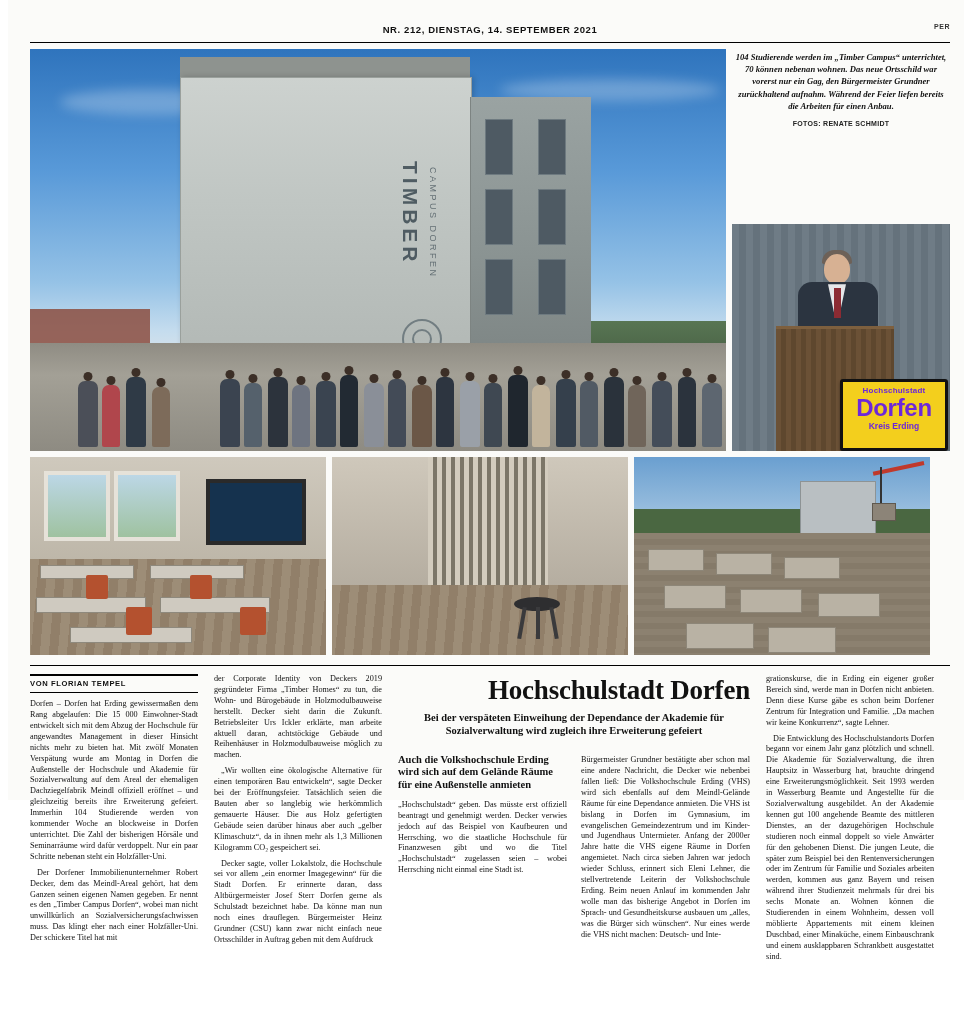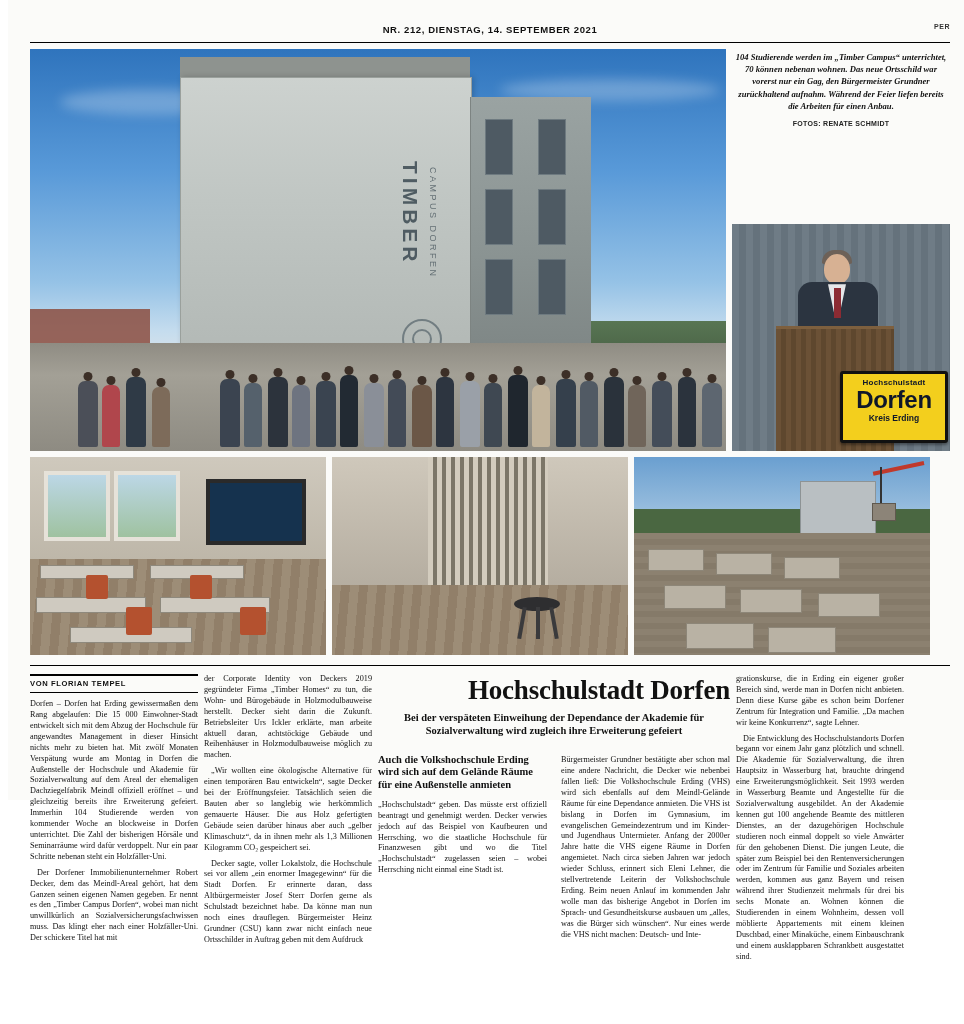--- a/index.html
+++ b/index.html
@@ -259,29 +259,29 @@
     background: #e6e7e9;
     clip-path: polygon(50% 0, 100% 0, 60% 100%, 40% 100%, 0 0);
   }
   .speaker-tie {
     position: absolute;
     left: 102px; top: 64px; width: 7px; height: 30px;
     background: #8c2b33;
   }
   .sign {
     position: absolute;
-    left: 108px; bottom: 8px;
+    left: 108px; bottom: 0;
     width: 102px; height: 66px;
     background: #f3cf1d;
     border: 3px solid #111;
     border-radius: 3px;
     box-shadow: 0 2px 3px rgba(0,0,0,.4);
     text-align: center;
     font-family: "Liberation Sans", sans-serif;
-    color: #0f172a;
+    color: #6d28d9;
   }
   .sign .s1 { font-size: 8px; font-weight: 700; margin-top: 4px; letter-spacing: .2px;}
   .sign .s2 { font-size: 24px; font-weight: 700; line-height: 1.05; letter-spacing: -.3px;}
   .sign .s3 { font-size: 8.5px; font-weight: 700; margin-top: 1px;}
 
   
   .row-bottom {
     display: flex;
     gap: 6px;
     margin-top: 6px;
@@ -356,21 +356,21 @@
 
   .photo-sep {
     margin: 10px 8px 0 8px;
     border-top: 1px solid #000;
   }
 
   
   .article {
     margin: 8px 8px 0 8px;
     display: flex;
-    gap: 6px;
+    gap: 16px;
   }
   .col {
     width: 168px;
     font-size: 8.2px;
     line-height: 1.33;
     text-align: justify;
     hyphens: auto;
   }
   .byline {
     font-family: "Liberation Sans", sans-serif;

